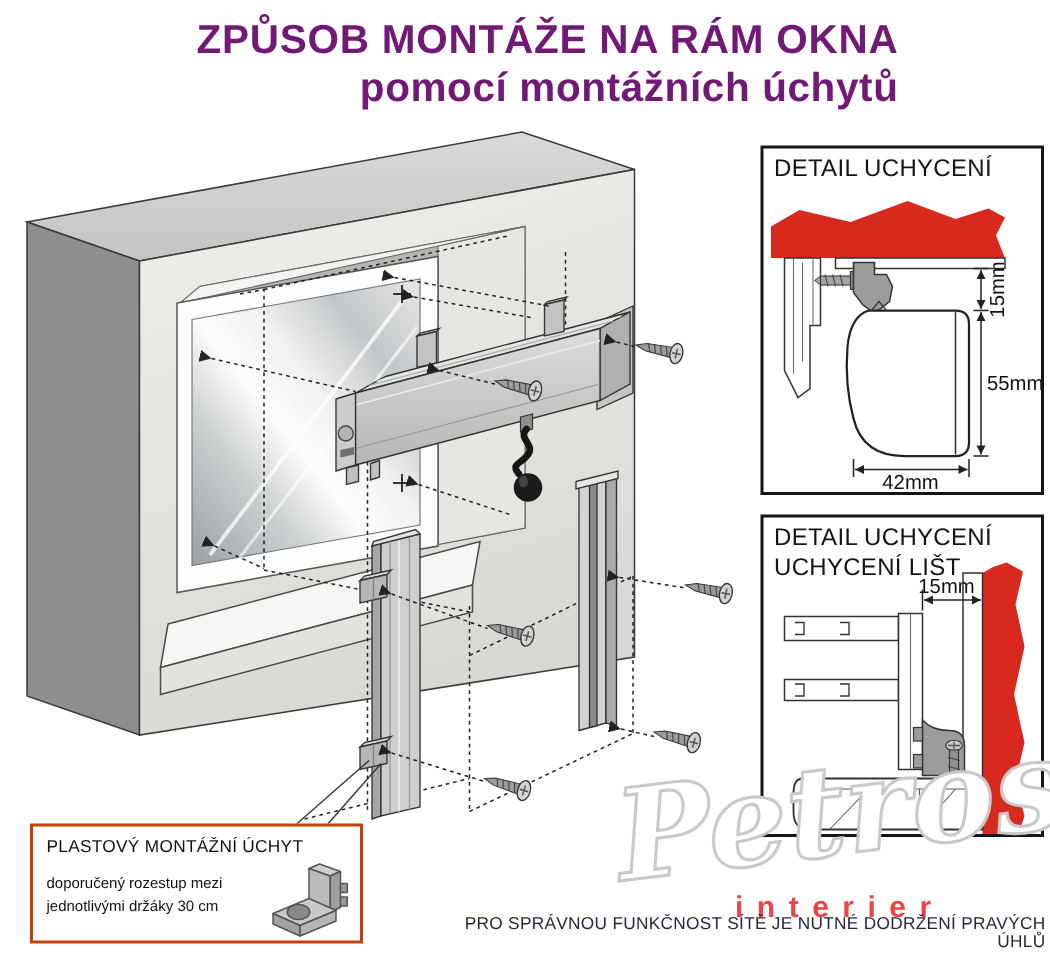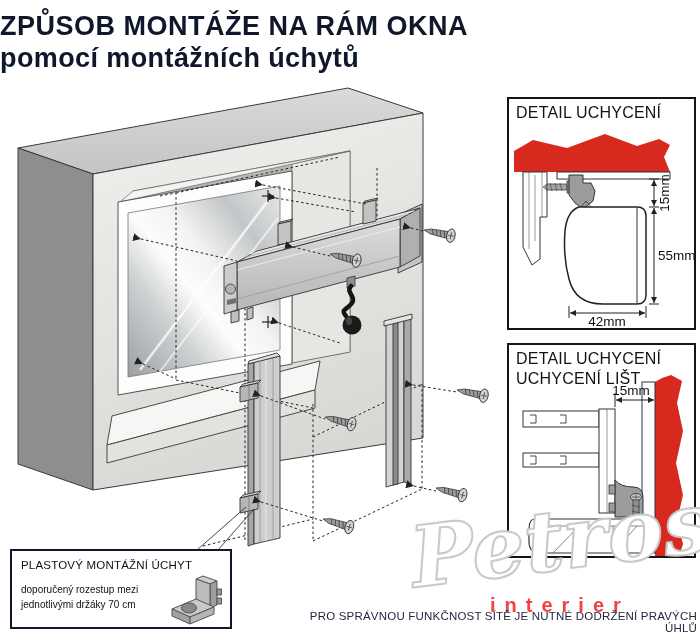--- a/index.html
+++ b/index.html
@@ -1,34 +1,34 @@
 <!DOCTYPE html>
 <html><head>
 <meta charset="utf-8">
 <style>
   html,body{margin:0;padding:0;background:#ffffff;}
   #stage{position:relative;width:700px;height:639px;background:#ffffff;overflow:hidden;
          font-family:"Liberation Sans",sans-serif;}
   
-  .title-wrap{position:absolute;left:0;top:12px;width:599px;text-align:left;color:#0f172a;}
+  .title-wrap{position:absolute;left:0;top:12px;width:599px;text-align:right;color:#701a75;}
   .title-l1{font-size:27px;font-weight:bold;letter-spacing:.5px;line-height:1.1;}
   .title-l2{font-size:27px;font-weight:bold;letter-spacing:.4px;line-height:1.2;}
   
   #main-svg{position:absolute;left:0;top:0;z-index:1;}
   .dash{fill:none;stroke:#222;stroke-width:1;stroke-dasharray:2.5 2.6;}
   .solidline{fill:none;stroke:#333;stroke-width:.9;}
   
   .detail-box{position:absolute;background:#fff;border:2px solid #151515;z-index:2;text-decoration:underline;}
   .db-title{position:absolute;left:7px;top:4px;font-size:16px;font-weight:500;color:#141414;
             line-height:1.22;letter-spacing:.2px;z-index:2;}
   .detail-svg{position:absolute;left:0;top:0;z-index:1;}
   .detail-svg text{font-family:"Liberation Sans",sans-serif;fill:#111;}
   
-  #bracket-box{position:absolute;left:10px;top:549px;width:218px;height:76px;background:#fff;
-               border:2px solid #0f172a;z-index:2;}
+  #bracket-box{position:absolute;left:20px;top:549px;width:218px;height:76px;background:#fff;
+               border:2px solid #c2410c;z-index:2;}
   .bb-title{position:absolute;left:9px;top:8px;font-size:11.5px;font-weight:500;color:#111;letter-spacing:.2px;}
   .bb-note{position:absolute;left:9px;top:32px;font-size:10px;color:#111;line-height:1.45;}
   #bracket-icon{position:absolute;right:4px;bottom:2px;}
   
   #footer-note{position:absolute;left:281px;top:610px;width:416px;text-align:right;
                font-size:11.5px;font-weight:500;color:#26263e;letter-spacing:.2px;z-index:6;}
   
   #watermark{position:absolute;left:0;top:0;width:700px;height:639px;z-index:5;pointer-events:none;}
   .wm-script{position:absolute;left:410px;top:492px;width:270px;
              font-family:"DejaVu Serif",serif;font-style:italic;font-weight:bold;font-size:84px;
@@ -325,21 +325,21 @@
         <polygon points="145,55 139,52 139,58" stroke="none" fill="#222"></polygon>
       </g>
       <text x="122" y="50" text-anchor="middle" font-size="13.5">15mm</text>
     </svg>
   </div>
 
   <div id="bracket-box">
     <div class="bb-title">PLASTOVÝ MONTÁŽNÍ ÚCHYT</div>
     <div class="bb-note">
       <div>doporučený rozestup mezi</div>
-      <div>jednotlivými držáky 70 cm</div>
+      <div>jednotlivými držáky 30 cm</div>
     </div>
     <svg id="bracket-icon" width="60" height="52" viewBox="0 0 60 52">
       <g stroke="#555" stroke-width="1" stroke-linejoin="round">
         <polygon points="30,6 37,3 51,8 44,11" fill="#cfcfcf"></polygon>
         <polygon points="44,11 51,8 51,32 44,35" fill="#9e9e9e"></polygon>
         <polygon points="30,6 44,11 44,35 30,30" fill="#bcbcbc"></polygon>
         <polygon points="6,36 30,26 48,34 24,44" fill="#c9c9c9"></polygon>
         <polygon points="6,36 24,44 24,51 6,43" fill="#a2a2a2"></polygon>
         <polygon points="24,44 48,34 48,41 24,51" fill="#b5b5b5"></polygon>
         <ellipse cx="23" cy="35" rx="7.5" ry="5" fill="#898989"></ellipse>

